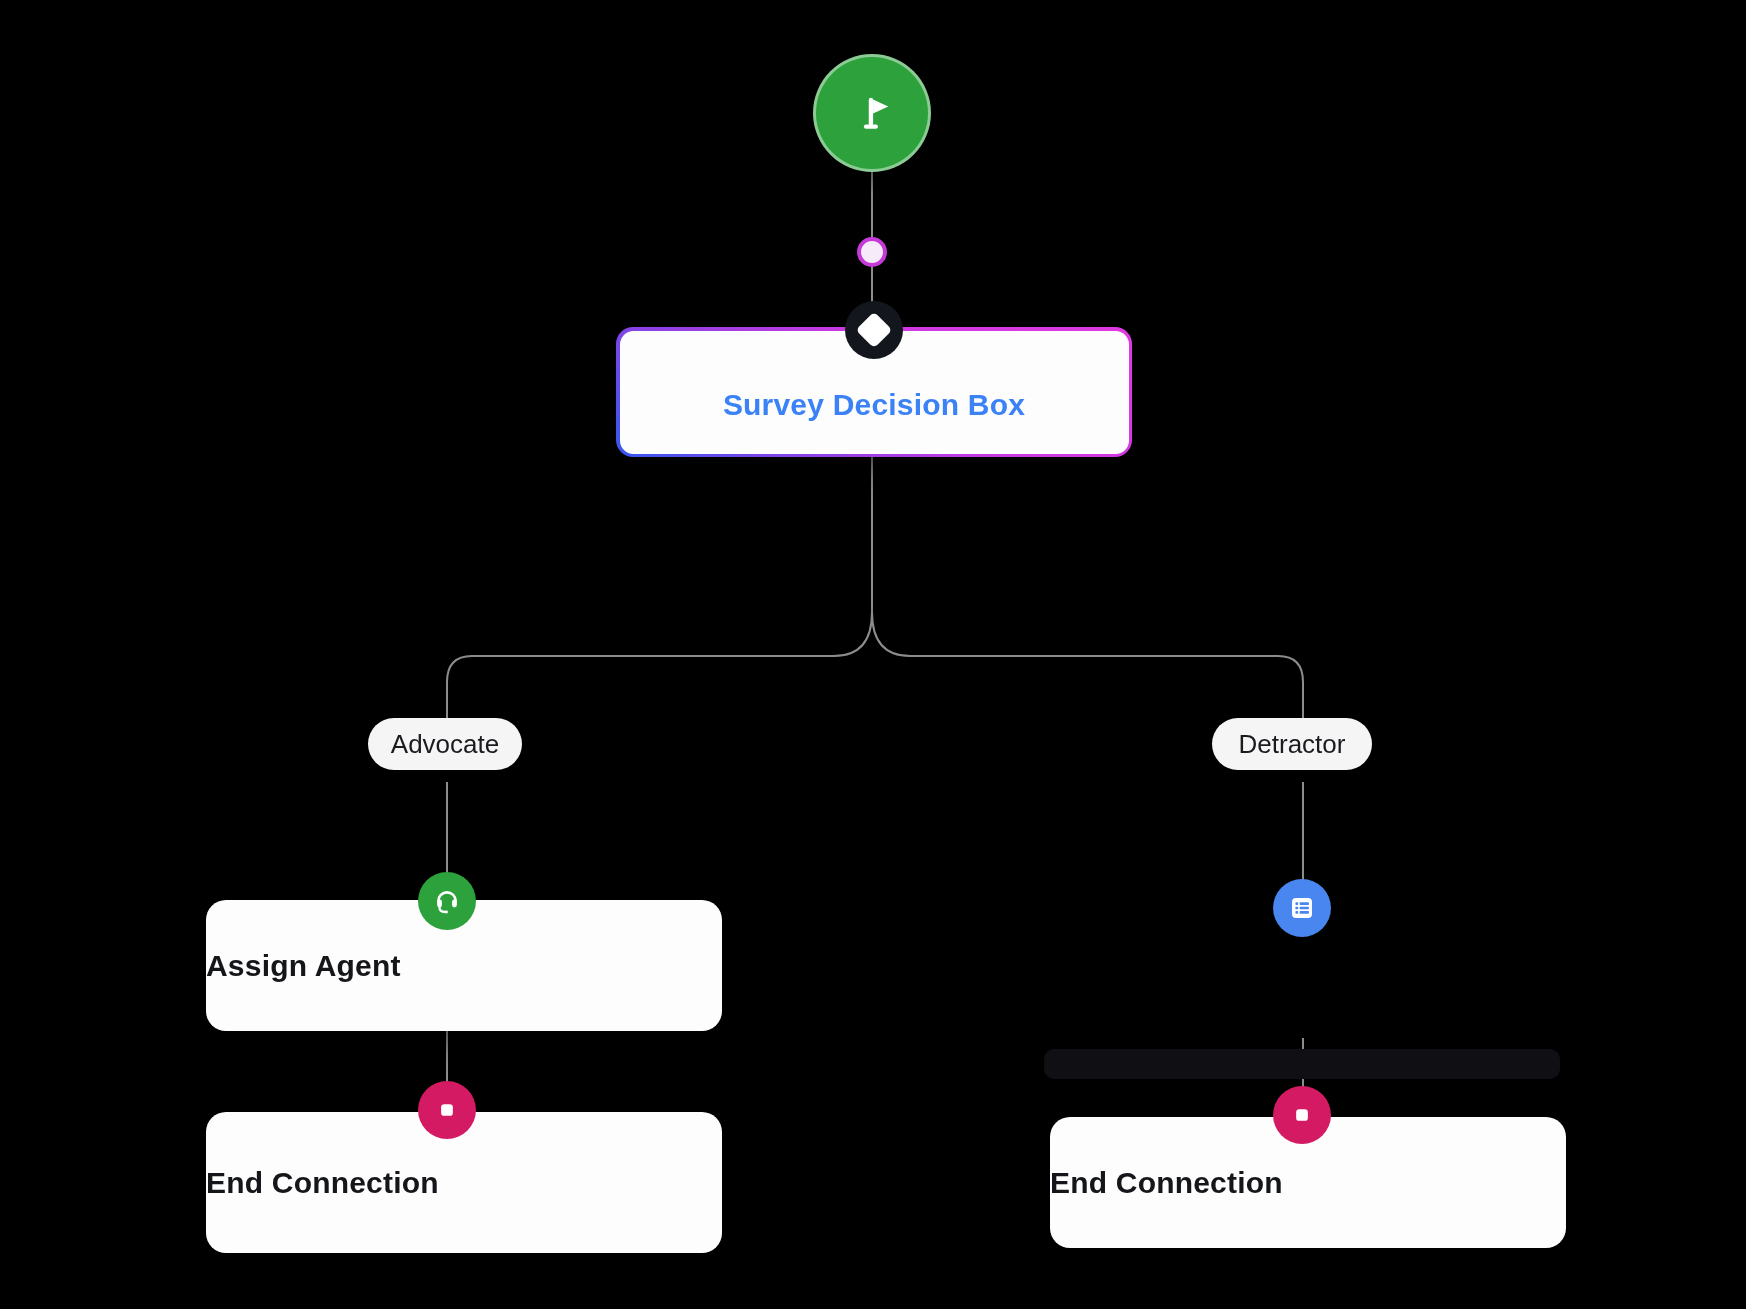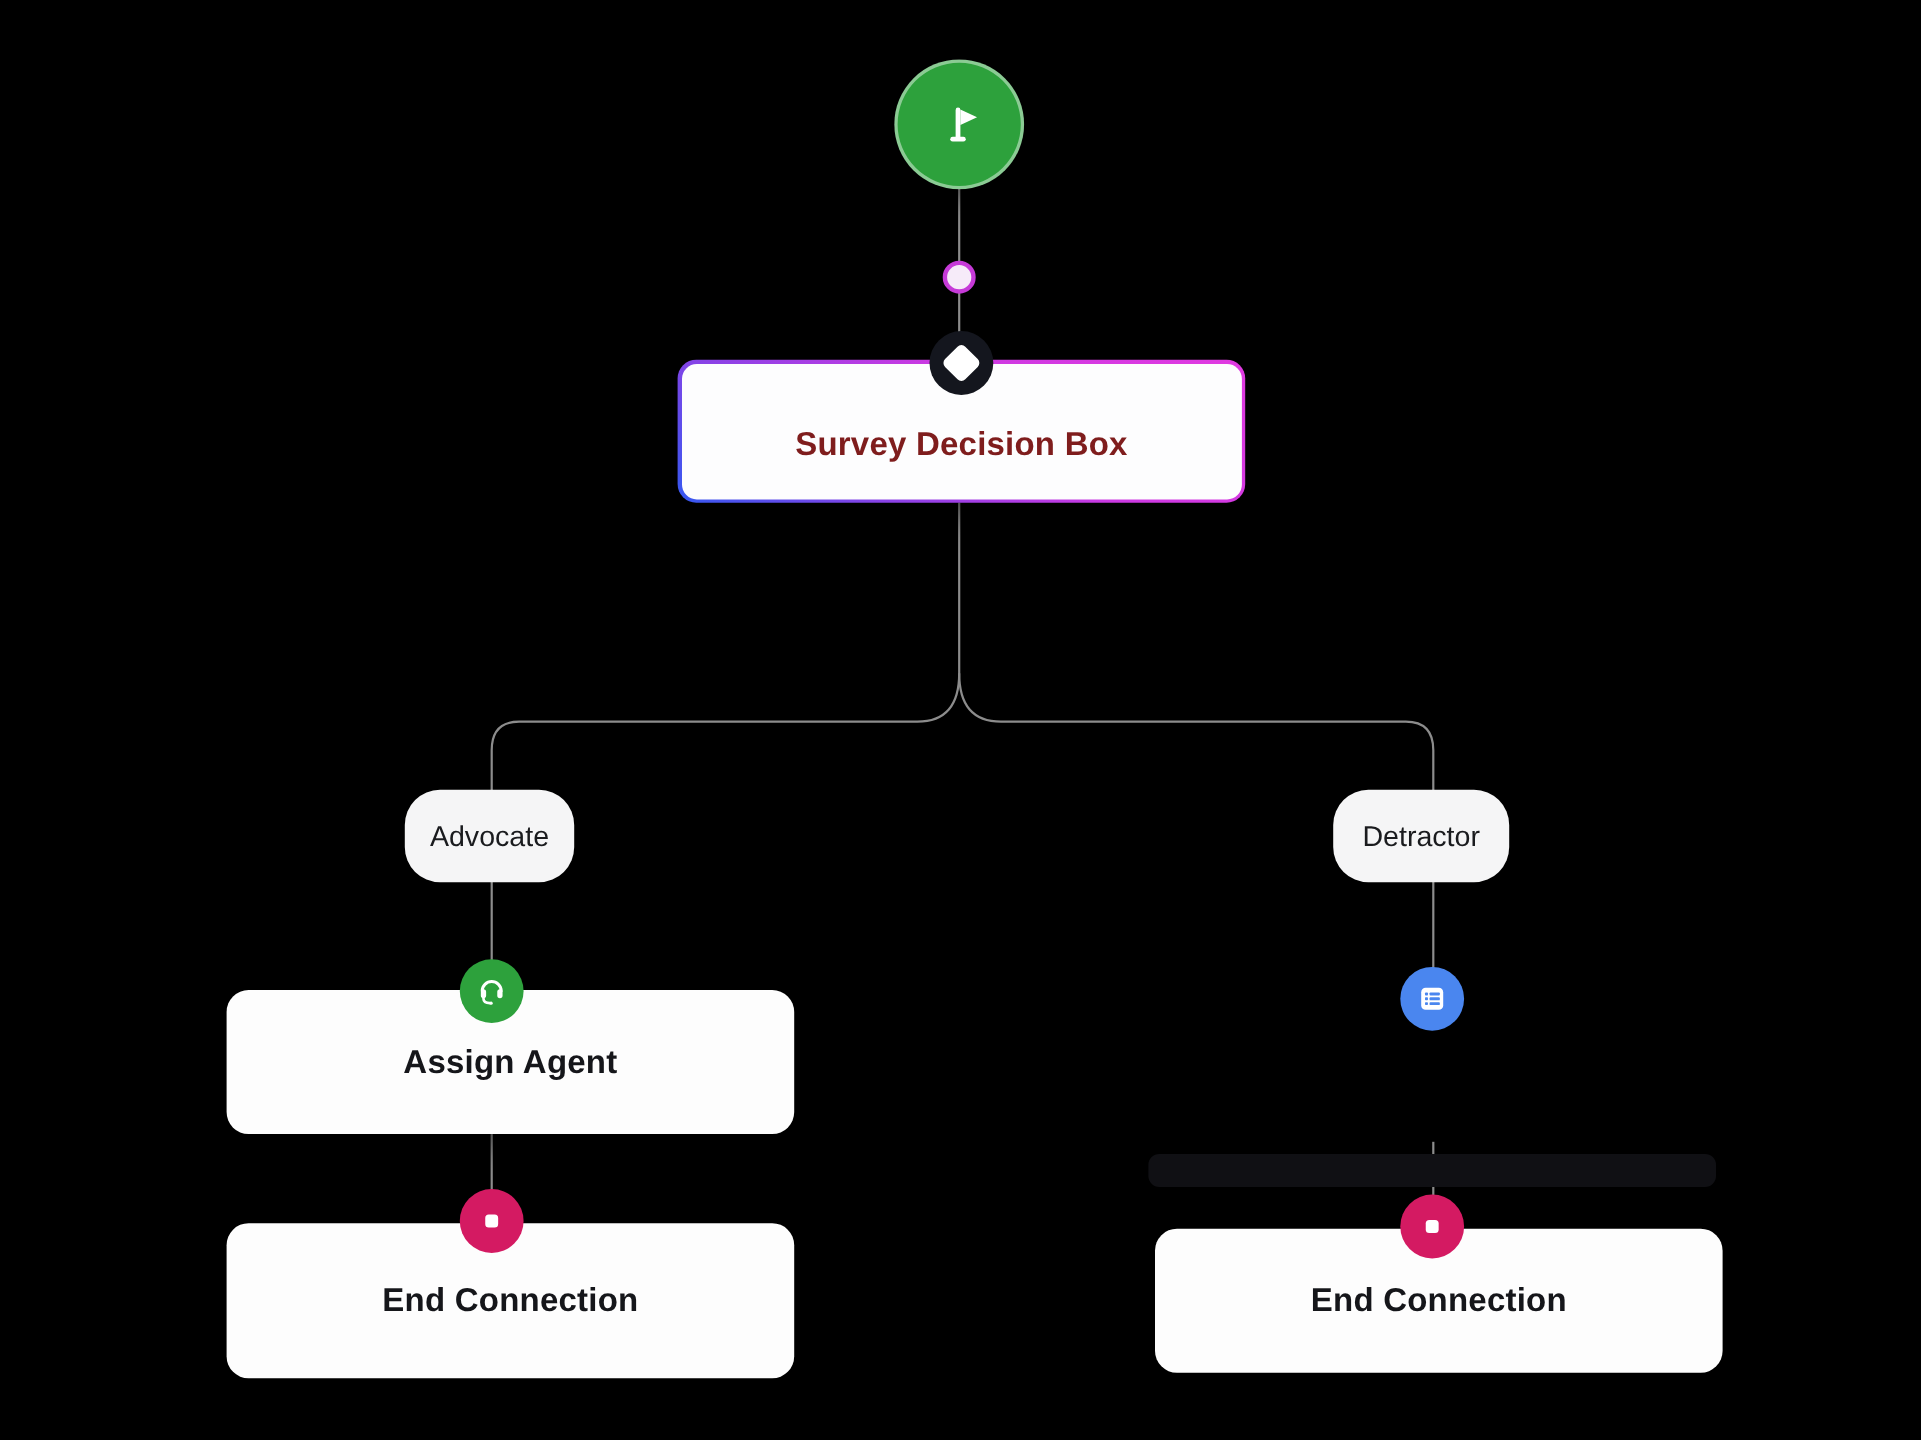--- a/index.html
+++ b/index.html
@@ -43,49 +43,49 @@
   }
   .decision-inner{
     width:100%;height:100%;
     box-sizing:border-box;
     border-radius:13.5px;
     background:#fdfdfe;
     display:flex;align-items:center;justify-content:center;
     padding-top:26px;
   }
   .decision-title{
-    font-size:30px;font-weight:700;color:#7f1d1d;letter-spacing:.2px;
+    font-size:30px;font-weight:700;color:#3b82f6;letter-spacing:.2px;
   }
   .decision-badge{
     position:absolute;left:845px;top:301px;width:58px;height:58px;
     border-radius:50%;
     background:#14161e;
     display:flex;align-items:center;justify-content:center;
   }
   .decision-badge .diamond{
     width:26px;height:26px;background:#fff;border-radius:5px;
     transform:rotate(45deg);
   }
 
   
   .pill{
-    position:absolute;height:84px;
+    position:absolute;height:52px;
     background:#f5f5f6;
     border-radius:32px;
     display:flex;align-items:center;justify-content:center;
     font-size:26px;font-weight:500;color:#1a1b1e;
   }
   .pill.advocate{left:368px;top:718px;width:154px;}
   .pill.detractor{left:1212px;top:718px;width:160px;text-align:right;}
 
   
   .node-card{
     position:absolute;width:516px;
     background:#fdfdfd;border-radius:20px;
-    display:flex;align-items:center;justify-content:center;
+    display:flex;align-items:center;justify-content:flex-start;
     box-shadow:0 10px 28px rgba(0,0,0,.5);
   }
   .node-title{font-size:30px;font-weight:700;color:#15161a;letter-spacing:.2px;}
   .card-assign{left:206px;top:900px;height:131px;}
   .card-endL{left:206px;top:1112px;height:141px;}
   .card-create{left:1050px;top:908px;height:130px;}
   .card-endR{left:1050px;top:1117px;height:131px;}
 
   
   .node-icon{

